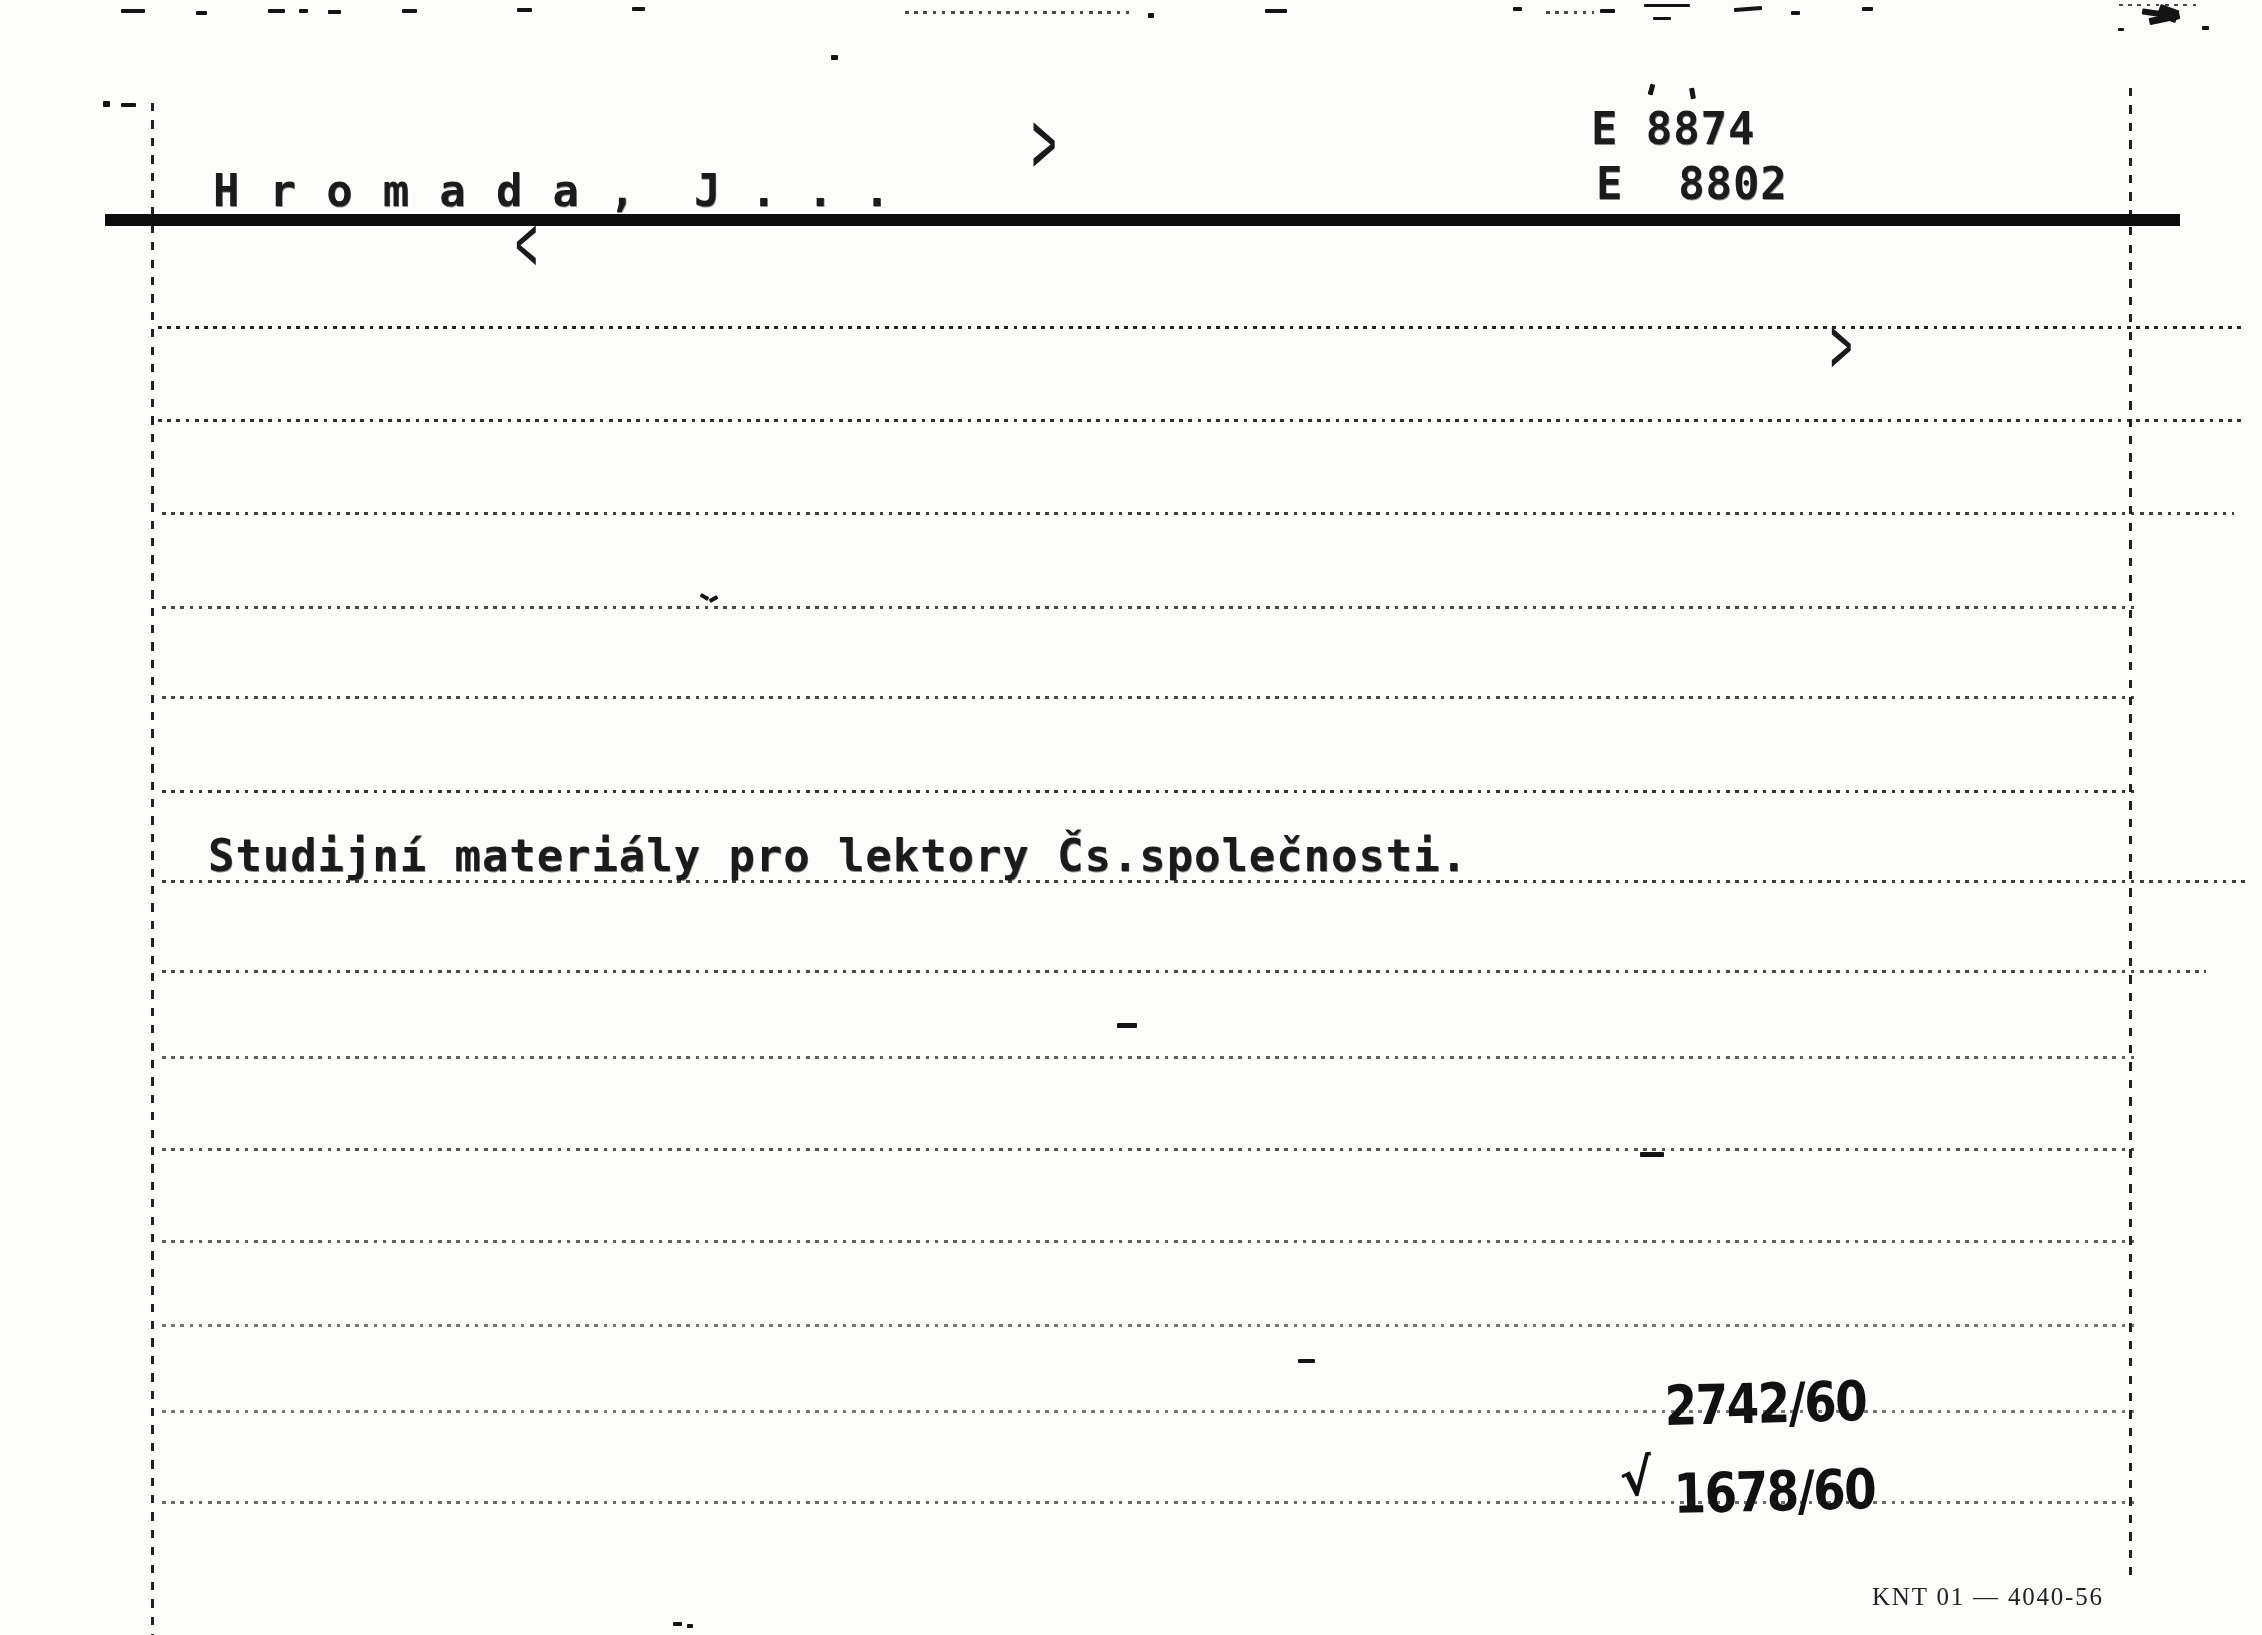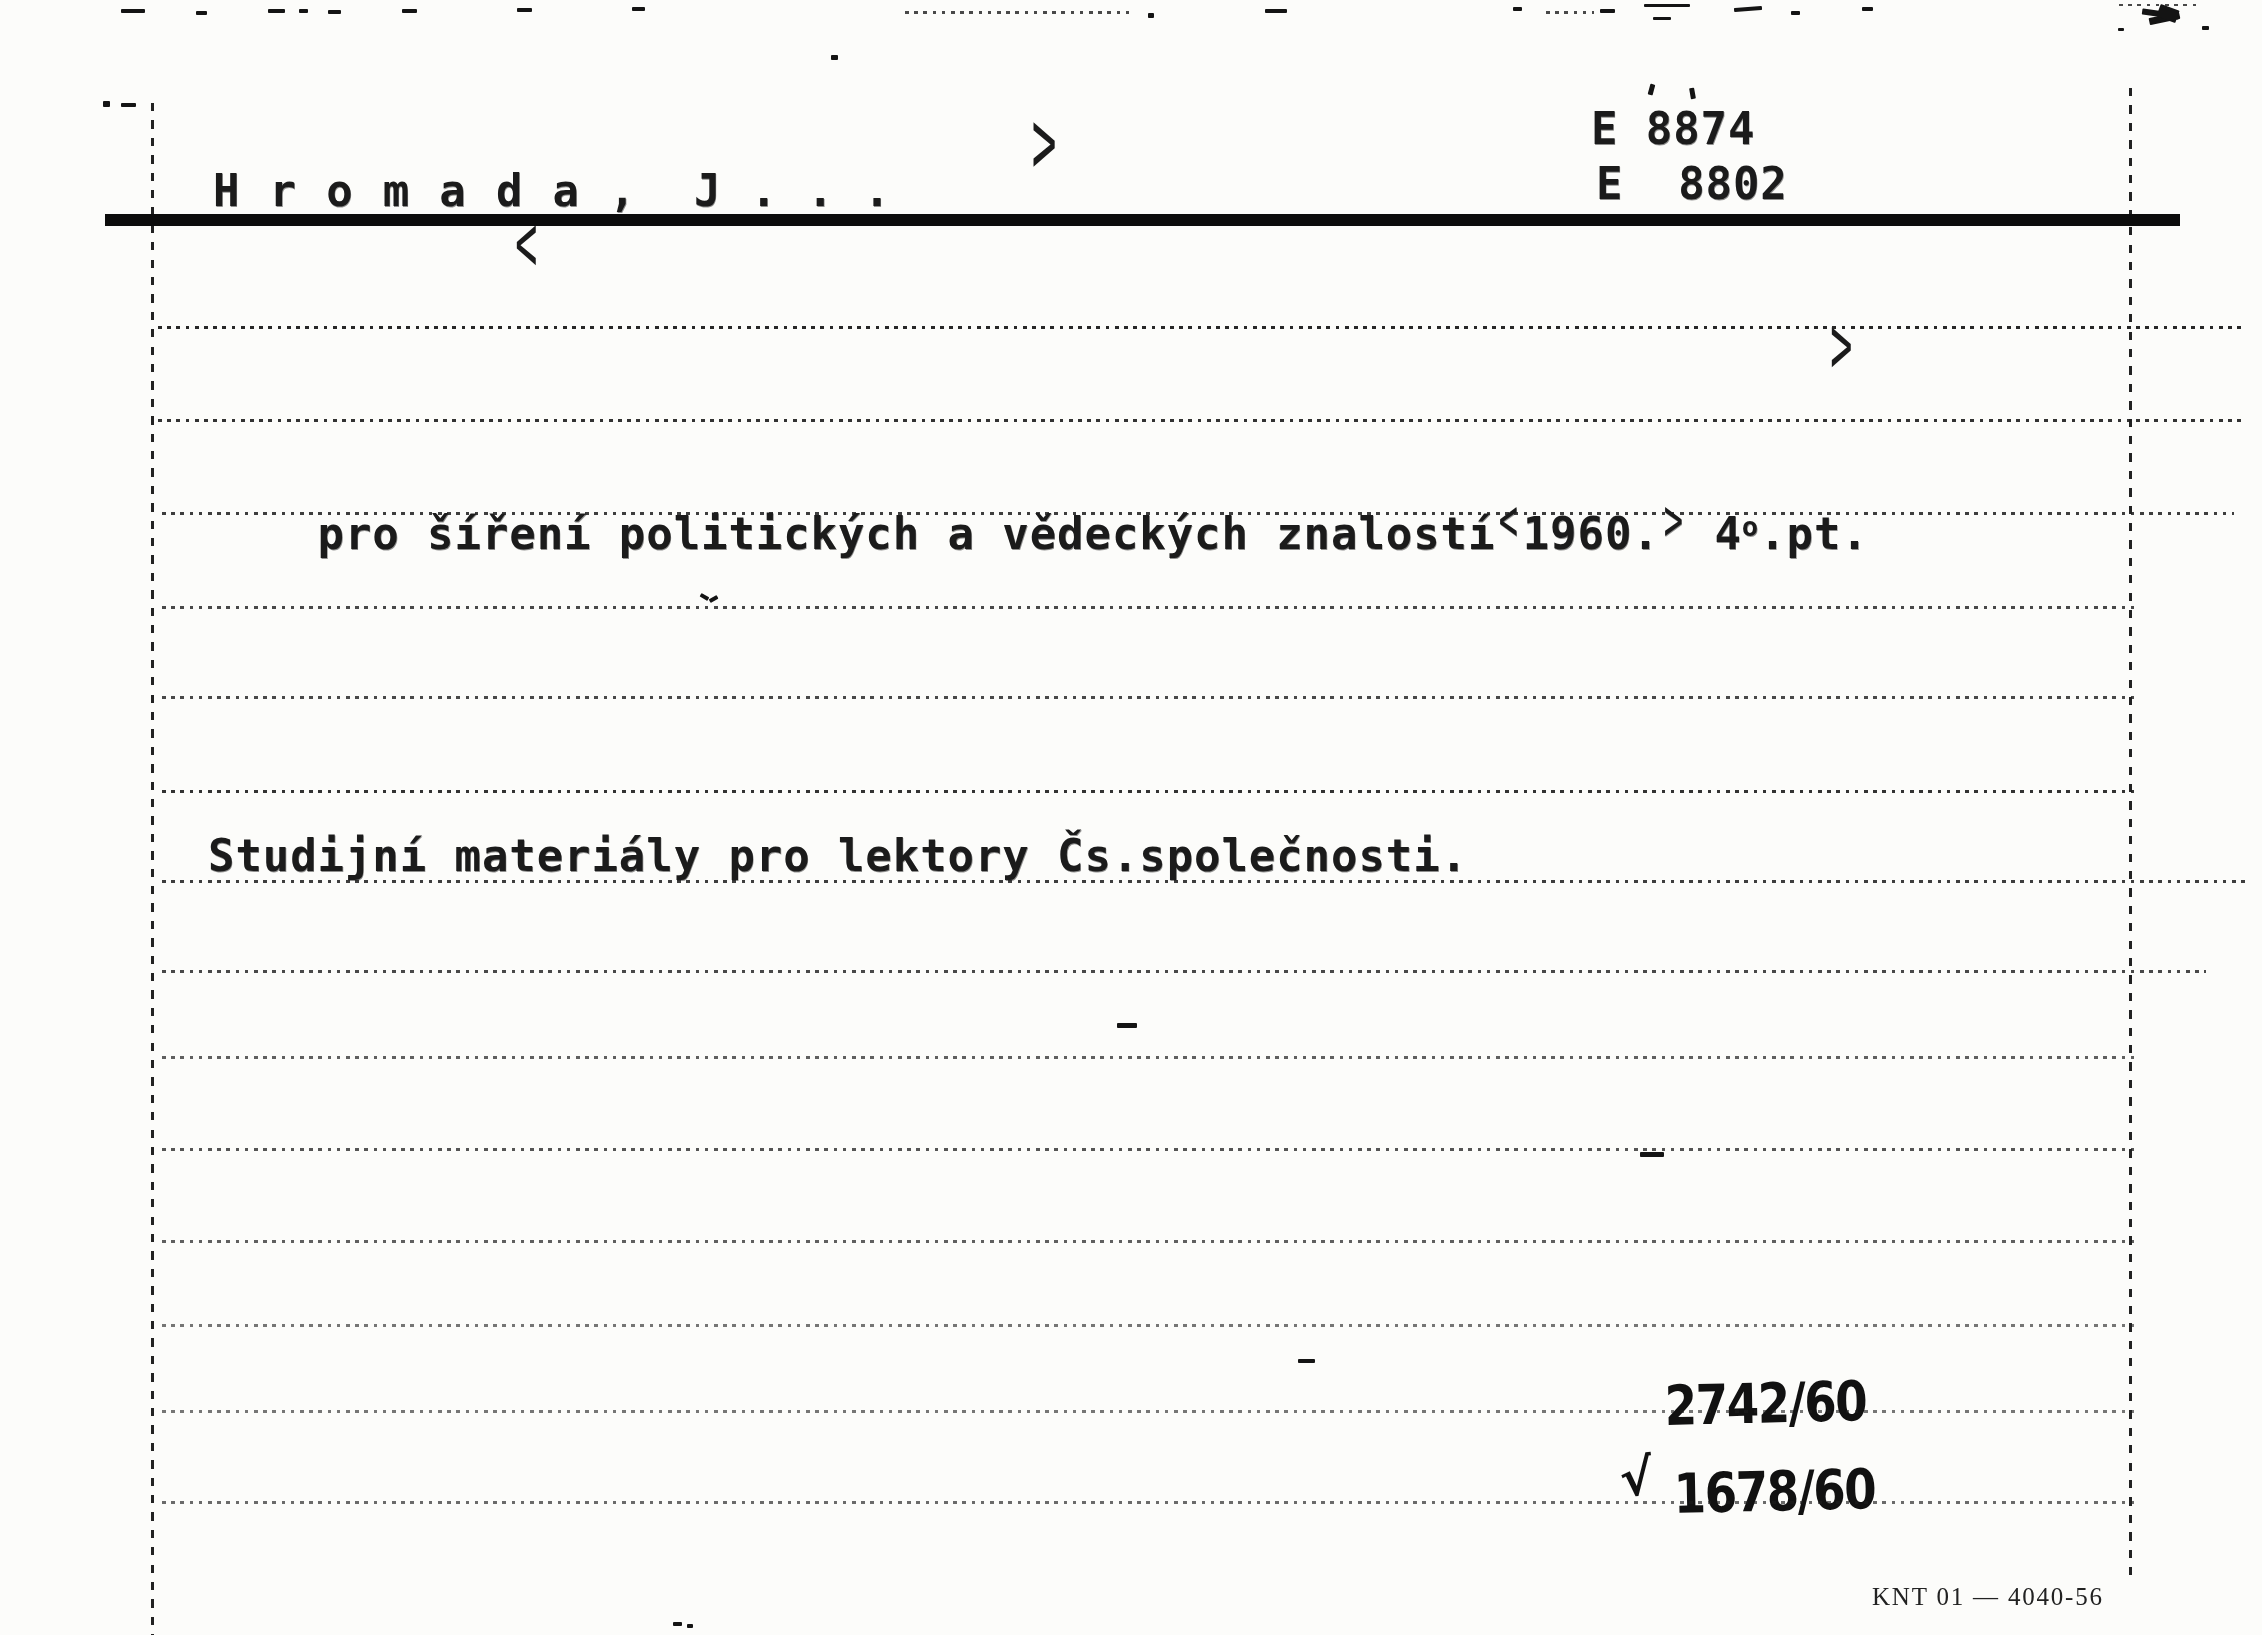--- a/index.html
+++ b/index.html
@@ -49,23 +49,20 @@
 
   <div class="tw heading" style="left:213px;top:165px;">H r o m a d a ,  J . . .</div>
   <div class="imark" style="left:1027px;top:108px;">&gt;</div>
   <div class="tw" style="left:1591px;top:103px;text-align:right;">E 8874</div>
   <div class="tw" style="left:1596px;top:158px;">E  8802</div>
 
   <div class="imark" style="left:511px;top:213px;font-size:51px;">&lt;</div>
 
   <div class="imark" style="left:1826px;top:316px;font-size:51px;">&gt;</div>
 
-  <div class="tw" style="left:208px;top:457px;">
-    <span>pro šíření politických a vědeckých znalostí</span><span class="inmark">&lt;</span><span>1960.</span><span class="inmark">&gt;</span><span> 4</span><span class="sup">o</span><span>.pt.</span>
-  </div>
 
   <div class="tw" style="left:208px;top:830px;">Studijní materiály pro lektory Čs.společnosti.</div>
 
   <div class="hand" style="left:1664px;top:1374px;">2742/60</div>
   <div class="hand-check" style="left:1620px;top:1449px;">√</div>
   <div class="hand" style="left:1673px;top:1462px;">1678/60</div>
 
   <div class="imprint" style="left:1872px;top:1583px;">KNT 01 — 4040-56</div>
 
 <div class="rule" style="top: 326px; left: 158px; width: 2086px; opacity: 0.95;"></div>

